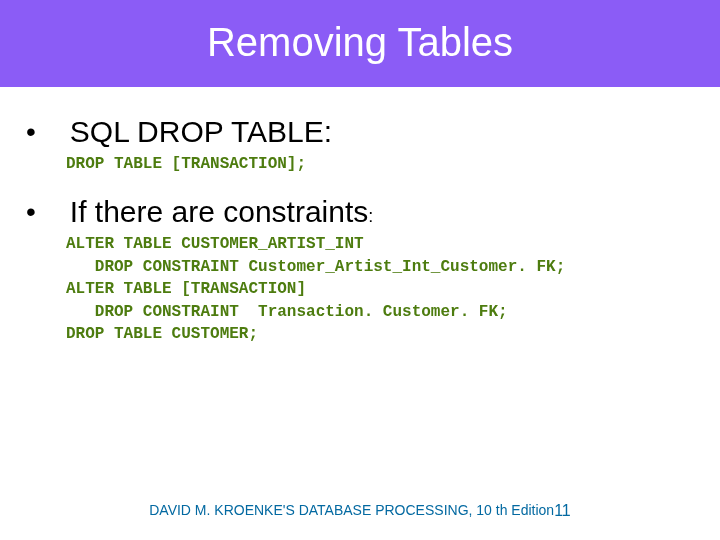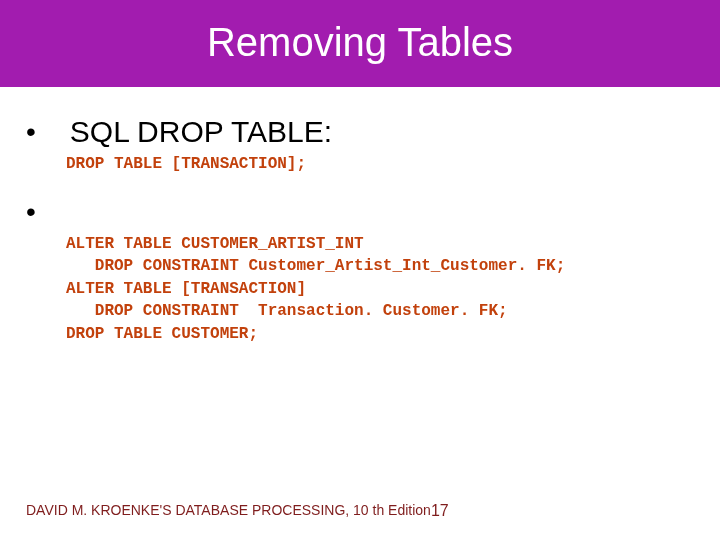--- a/index.html
+++ b/index.html
@@ -1,50 +1,50 @@
 <!DOCTYPE html>
 <html><head>
 <meta charset="utf-8">
 <style>
   * { margin: 0; padding: 0; box-sizing: border-box; }
   html, body { width: 720px; height: 540px; background: #fff; font-family: Arial, Helvetica, sans-serif; overflow: hidden; }
   .slide { width: 720px; height: 540px; position: relative; }
   .title-banner {
-    background: #a21caf;
+    background: #8b5cf6;
     color: #fff;
     text-align: center;
     padding: 20px 0 22px 0;
     margin: 0;
   }
   .title-banner h1 { font-size: 40px; font-weight: normal; font-family: Arial, sans-serif; }
   .content { padding: 28px 26px 0 26px; }
   .bullet { display: flex; align-items: flex-start; margin-bottom: 4px; }
   .bullet .dot { font-size: 28px; line-height: 1.2; margin-right: 14px; color: #000; }
   .bullet .text { font-size: 30px; font-family: Arial, sans-serif; color: #000; margin-left: 20px; }
   .code {
     font-family: "Courier New", Courier, monospace;
     font-weight: bold;
     font-size: 16px;
     line-height: 1.4;
     white-space: pre;
     margin: 4px 0 20px 40px;
-    color: #c2410c;
+    color: #4d7c0f;
   }
   .code2 { margin-bottom: 0; }
   .footer {
     position: absolute;
     bottom: 20px;
     left: 26px;
     right: 26px;
     display: flex;
-    justify-content: flex-start;
+    justify-content: center;
     align-items: flex-end;
     font-size: 14px;
     font-family: Arial, sans-serif;
-    color: #7f1d1d;
+    color: #0369a1;
   }
   .footer-left { line-height: 1.35; }
   .footer-right { font-size: 16px; }
   .colon-small { font-size: 18px; vertical-align: baseline; }
 </style>
 </head>
 <body>
 
 <div class="slide">
 
@@ -55,29 +55,32 @@
   <div class="content">
 
     <div class="bullet">
       <span class="dot">•</span>
       <span class="text">SQL DROP TABLE:</span>
     </div>
     <div class="code">DROP TABLE [TRANSACTION];</div>
 
     <div class="bullet">
       <span class="dot">•</span>
+      <span class="text">
+        <span>If there are constraints</span><span class="colon-small">:</span>
+      </span>
     </div>
     <div class="code code2">ALTER TABLE CUSTOMER_ARTIST_INT
    DROP CONSTRAINT Customer_Artist_Int_Customer. FK;
 ALTER TABLE [TRANSACTION]
    DROP CONSTRAINT  Transaction. Customer. FK;
 DROP TABLE CUSTOMER;</div>
 
   </div>
 
   <div class="footer">
     <div class="footer-left">
       <div>DAVID M. KROENKE'S DATABASE PROCESSING, 10 th Edition</div>
     </div>
-    <div class="footer-right">17</div>
+    <div class="footer-right">11</div>
   </div>
 
 </div>
 
 </body></html>

